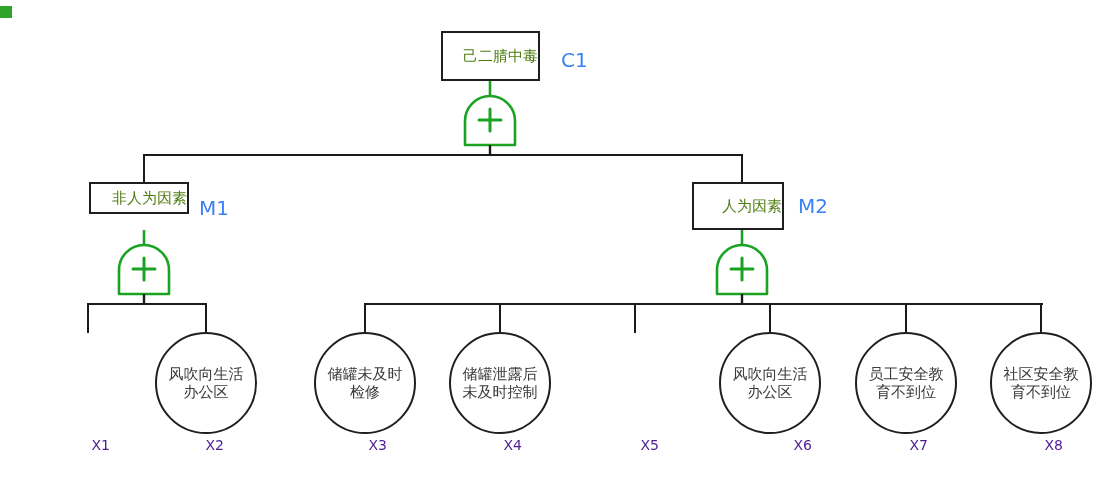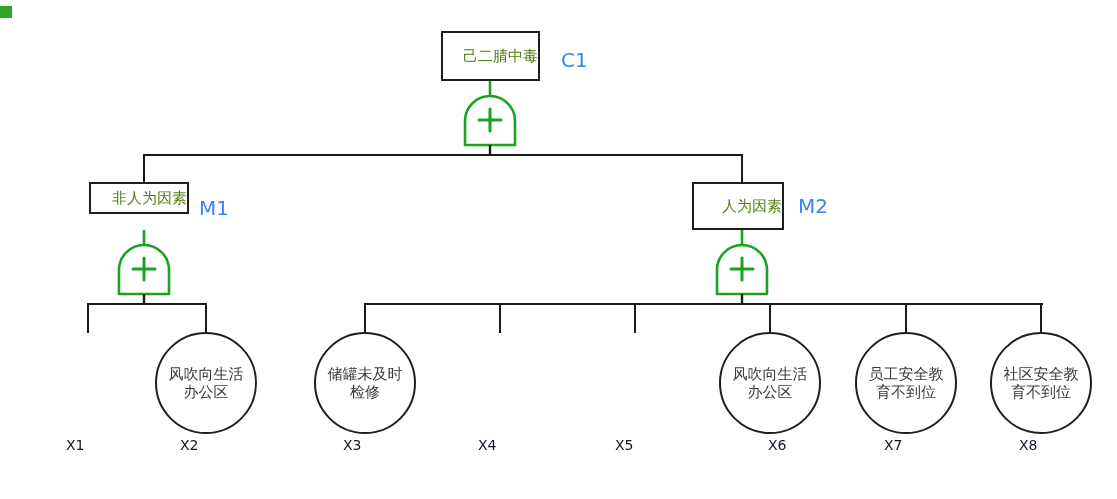--- a/index.html
+++ b/index.html
@@ -17,22 +17,22 @@
     position:absolute;box-sizing:border-box;width:102px;height:102px;top:332px;
     border:2.5px solid #1f1f1f;border-radius:50%;background:#ffffff;
     display:flex;align-items:center;justify-content:center;text-align:center;
     font-size:15px;line-height:1.22;color:#3a3a3a;z-index:2;
   }
   .circle span{display:block;width:82px;}
   .idlab{
     position:absolute;font-size:20px;color:#3b82f6;z-index:3;white-space:nowrap;
   }
   .xlab{
-    position:absolute;top:437px;width:44px;text-align:left;
-    font-size:14px;color:#0f172a;z-index:3;
+    position:absolute;top:437px;width:44px;text-align:right;
+    font-size:14px;color:#4c1d95;z-index:3;
   }
   .gate{position:absolute;width:56px;overflow:visible;z-index:2;}
   .artifact{position:absolute;left:0;top:6px;width:12px;height:12px;background:#2fa32a;}
 </style>
 </head>
 <body>
 
 <div id="canvas">
 
   <div class="artifact"></div>
@@ -88,20 +88,23 @@
     <path d="M17,39 H39 M28,28 V50" fill="none" stroke="#1aa323" stroke-width="3" stroke-linecap="round"></path>
     <line x1="28" y1="64" x2="28" y2="75" stroke="#1a1a1a" stroke-width="2.4"></line>
   </svg>
 
   <div class="circle" style="left:155px">
       <span>风吹向生活办公区</span>
     </div>
   <div class="circle" style="left:314px">
       <span>储罐未及时检修</span>
     </div>
+  <div class="circle" style="left:449px">
+      <span>储罐泄露后未及时控制</span>
+    </div>
   <div class="circle" style="left:719px">
       <span>风吹向生活办公区</span>
     </div>
   <div class="circle" style="left:990px">
       <span>社区安全教育不到位</span>
     </div>
   <div class="circle" style="left:855px">
       <span>员工安全教育不到位</span>
     </div>
 

